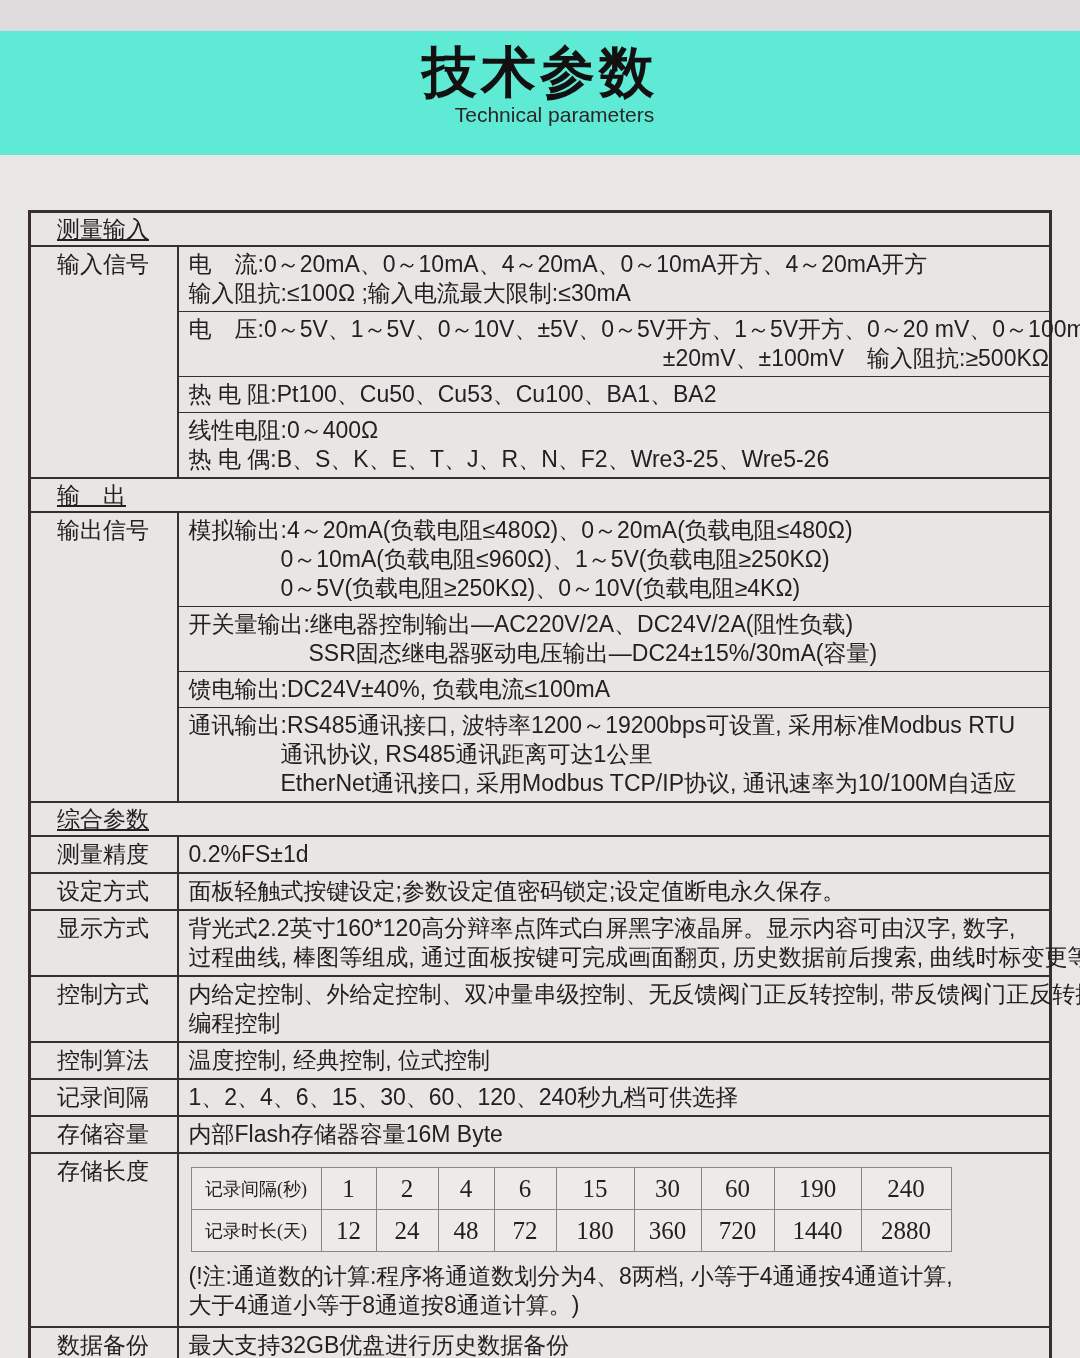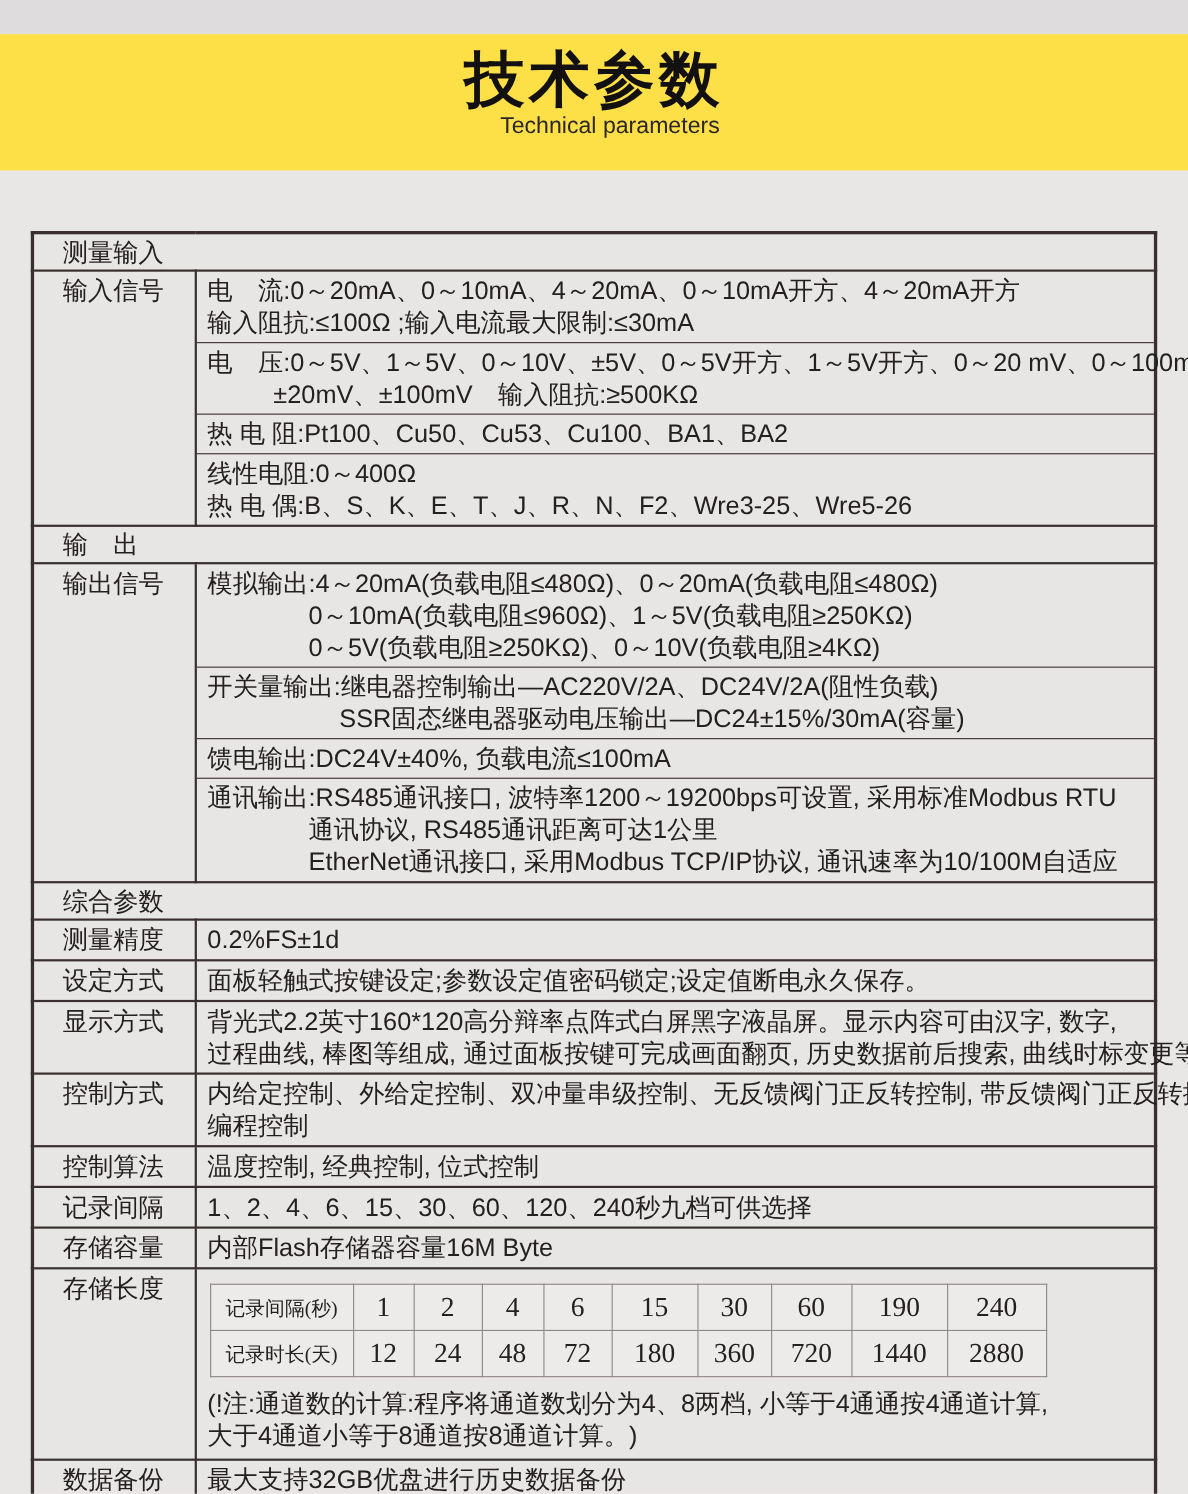--- a/index.html
+++ b/index.html
@@ -5,21 +5,21 @@
   html,body{margin:0;padding:0;}
   body{
     width:1080px;height:1358px;
     background:#e9e7e6;
     font-family:"Liberation Sans", sans-serif;
     color:#242021;
     -webkit-font-smoothing:antialiased;
   }
   .page{position:relative;width:1080px;height:1358px;overflow:hidden;}
   .top-strip{height:31px;background:#dedcdc;}
-  .title-band{height:124px;background:#fde047;text-align:center;}
+  .title-band{height:124px;background:#5eead4;text-align:center;}
   .title-band h1{
     margin:0;padding-top:10px;
     font-size:55px;line-height:62px;font-weight:900;
     letter-spacing:4px;color:#121011;
   }
   .subtitle{font-size:21px;line-height:24px;color:#2b2627;padding-left:29px;}
   table.spec{
     border-collapse:collapse;
     margin:55px 0 0 28px;
     width:1024px;
@@ -31,27 +31,28 @@
   td{font-size:23px;vertical-align:top;}
   td.lbl{
     width:148px;
     padding:3px 0 3px 26px;
     line-height:29px;
     white-space:nowrap;
   }
   td.sec{
     padding:2px 0 2px 26px;
     line-height:28px;
+    text-decoration:underline;
   }
   td.val{padding:3px 0 3px 10px;line-height:28px;white-space:nowrap;}
   td.multi{padding:0;}
   .sub{padding:3px 0 3px 10px;}
   .sub + .sub{border-top:1.5px solid #382f2e;}
   .line{line-height:29px;white-space:nowrap;}
-  .ind60{padding-left:60px;}
+  .ind60{padding-left:60px;text-align:right;}
   .ind92{padding-left:92px;}
   .ind120{padding-left:120px;}
   
   table.grid{
     border-collapse:collapse;
     margin:13px 0 6px 12px;
     font-family:"Liberation Serif", serif;
     background:#edebea;
   }
   table.grid td{

